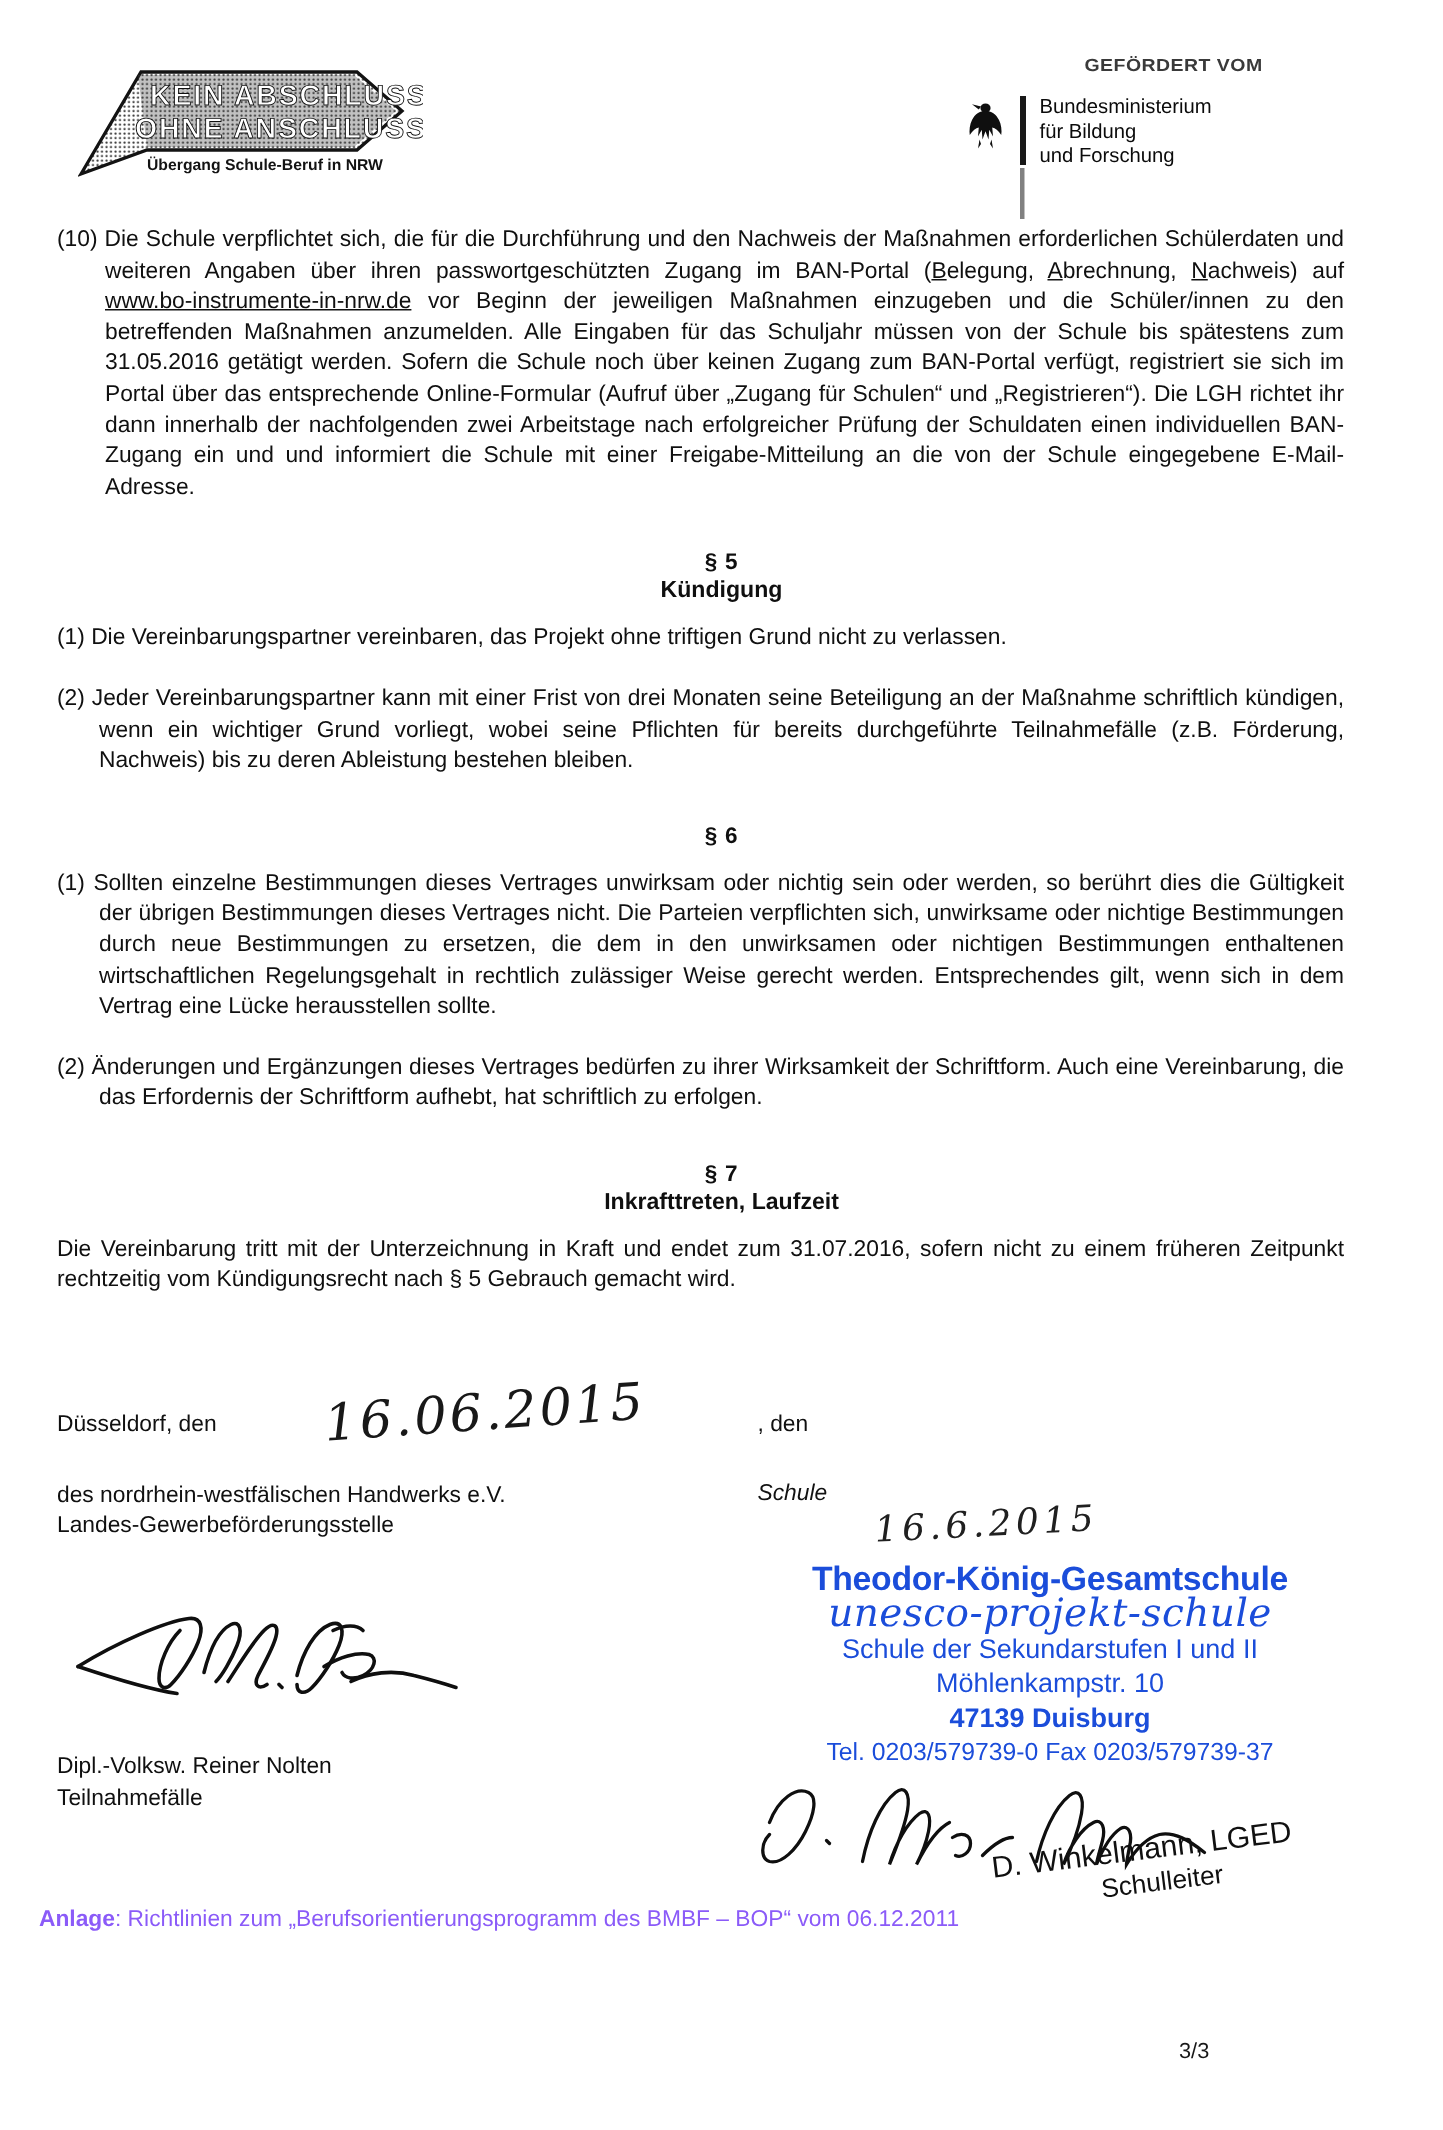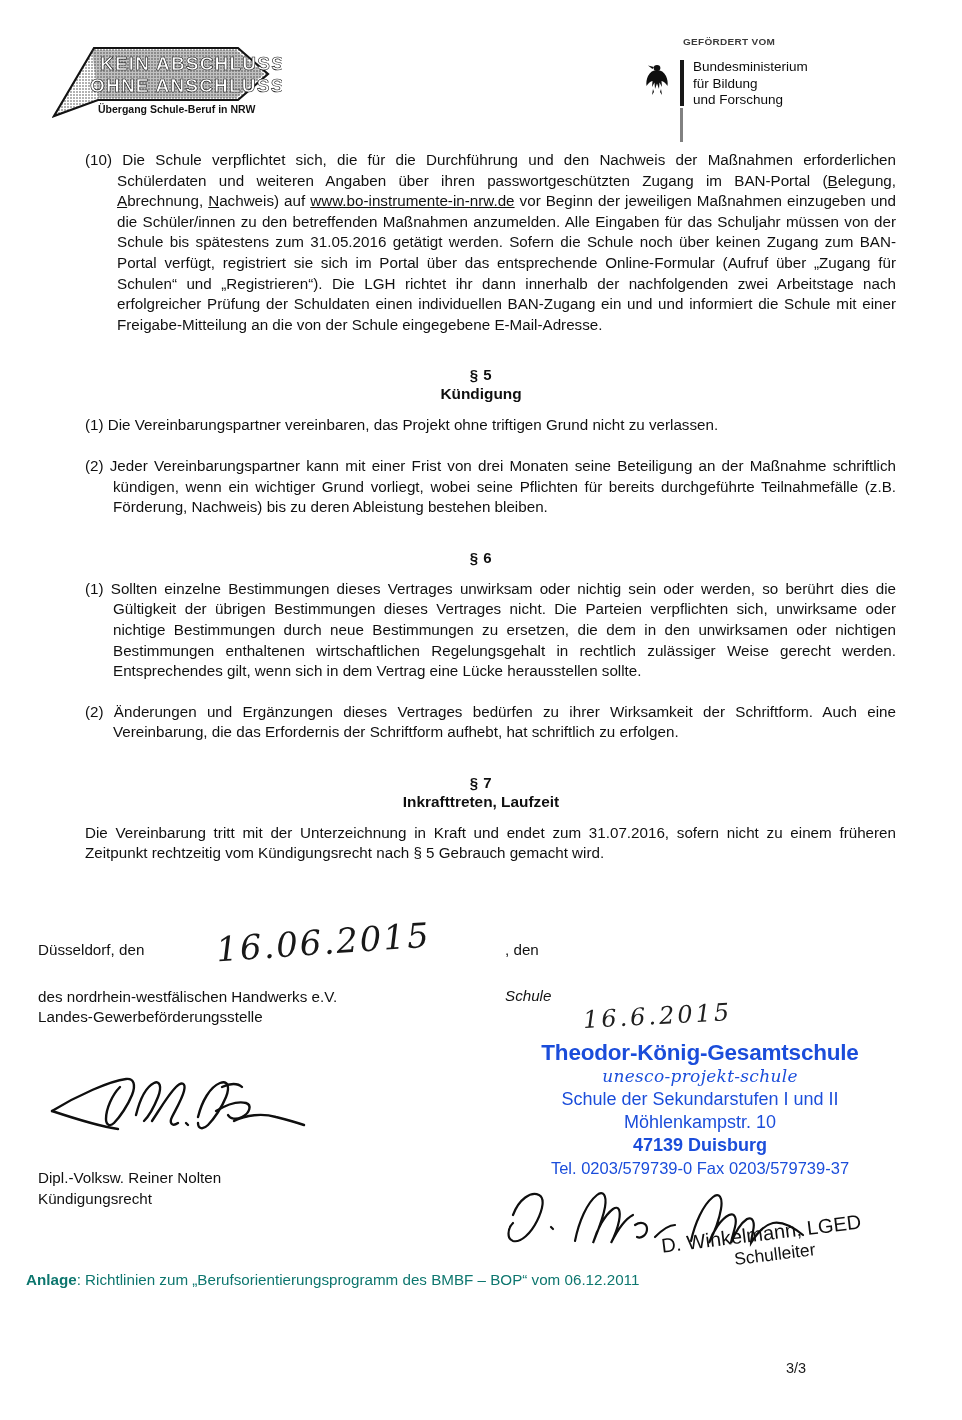--- a/index.html
+++ b/index.html
@@ -36,25 +36,25 @@
   .ban-logo svg { display: block; }
 
   .bmbf {
     position: absolute;
     left: 640px;
     top: 36px;
     width: 260px;
     height: 96px;
   }
   .bmbf-foerder {
-    font-size: 10px;
+    font-size: 13px;
     font-weight: bold;
     letter-spacing: 0.3px;
     color: #3b3b3b;
-    margin-left: 43px;
+    margin-left: 83px;
     transform: scaleY(0.9);
   }
   .bmbf-row {
     display: flex;
     align-items: flex-start;
     margin-top: 12px;
   }
   .eagle {
     width: 34px;
     height: 38px;
@@ -92,21 +92,20 @@
     position: absolute;
     left: 0;
     top: 150px;
     width: 962px;
   }
   .p {
     font-size: 15.2px;
     line-height: 20.6px;
     color: #121212;
     text-align: justify;
-    margin-left: 47px;
   }
   .para-block {
     position: relative;
     margin: 0 66px 0 38px;
   }
   .hang {
     padding-left: 32px;
     text-indent: -32px;
   }
   .hang2 {
@@ -211,21 +210,21 @@
   }
   .stamp-name {
     font-size: 22.5px;
     font-weight: bold;
     letter-spacing: -0.2px;
     line-height: 25px;
   }
   .stamp-unesco {
     font-family: "DejaVu Serif", serif;
     font-style: italic;
-    font-size: 17px;
+    font-size: 26px;
     line-height: 23px;
     letter-spacing: 0.3px;
   }
   .stamp-l1 { font-size: 18px; line-height: 23px; }
   .stamp-l2 { font-size: 18px; line-height: 23px; }
   .stamp-l3 { font-size: 18px; line-height: 23px; font-weight: bold; }
   .stamp-l4 { font-size: 16.5px; line-height: 22px; }
 
   .head-stamp {
     position: absolute;
@@ -247,21 +246,21 @@
     line-height: 20.5px;
     color: #121212;
   }
 
   .anlage {
     position: absolute;
     left: 26px;
     top: 1270px;
     font-size: 15.2px;
     line-height: 20px;
-    color: #0f766e;
+    color: #8b5cf6;
   }
   .anlage b { font-weight: bold; }
 
   .pagenum {
     position: absolute;
     left: 786px;
     top: 1360px;
     font-size: 14.5px;
     color: #1a1a1a;
   }
@@ -415,21 +414,21 @@
             <path d="M160,52 C166,46 174,40 180,40"></path>
             <path d="M196,56 C200,38 208,20 218,12 C224,7 228,12 226,24 C224,36 218,50 214,58 C218,46 226,34 234,30 C240,27 242,34 240,42 C238,50 236,56 236,58 C240,48 246,38 252,34 C258,31 260,38 258,46 C257,52 256,56 256,58 C262,48 270,40 278,38 C288,36 298,42 308,50"></path>
           </g>
         </svg>
       </div>
     </div>
   </div>
 
   <div class="names">
     <div>Dipl.-Volksw. Reiner Nolten</div>
-    <div>Kündigungsrecht</div>
+    <div>Teilnahmefälle</div>
   </div>
 
   <div class="head-stamp">
     <div class="hs1">D. Winkelmann, LGED</div>
     <div class="hs2">Schulleiter</div>
   </div>
 
   <div class="anlage"><b>Anlage</b><span>: Richtlinien zum „Berufsorientierungsprogramm des BMBF – BOP“ vom 06.12.2011</span></div>
 
   <div class="pagenum">3/3</div>

